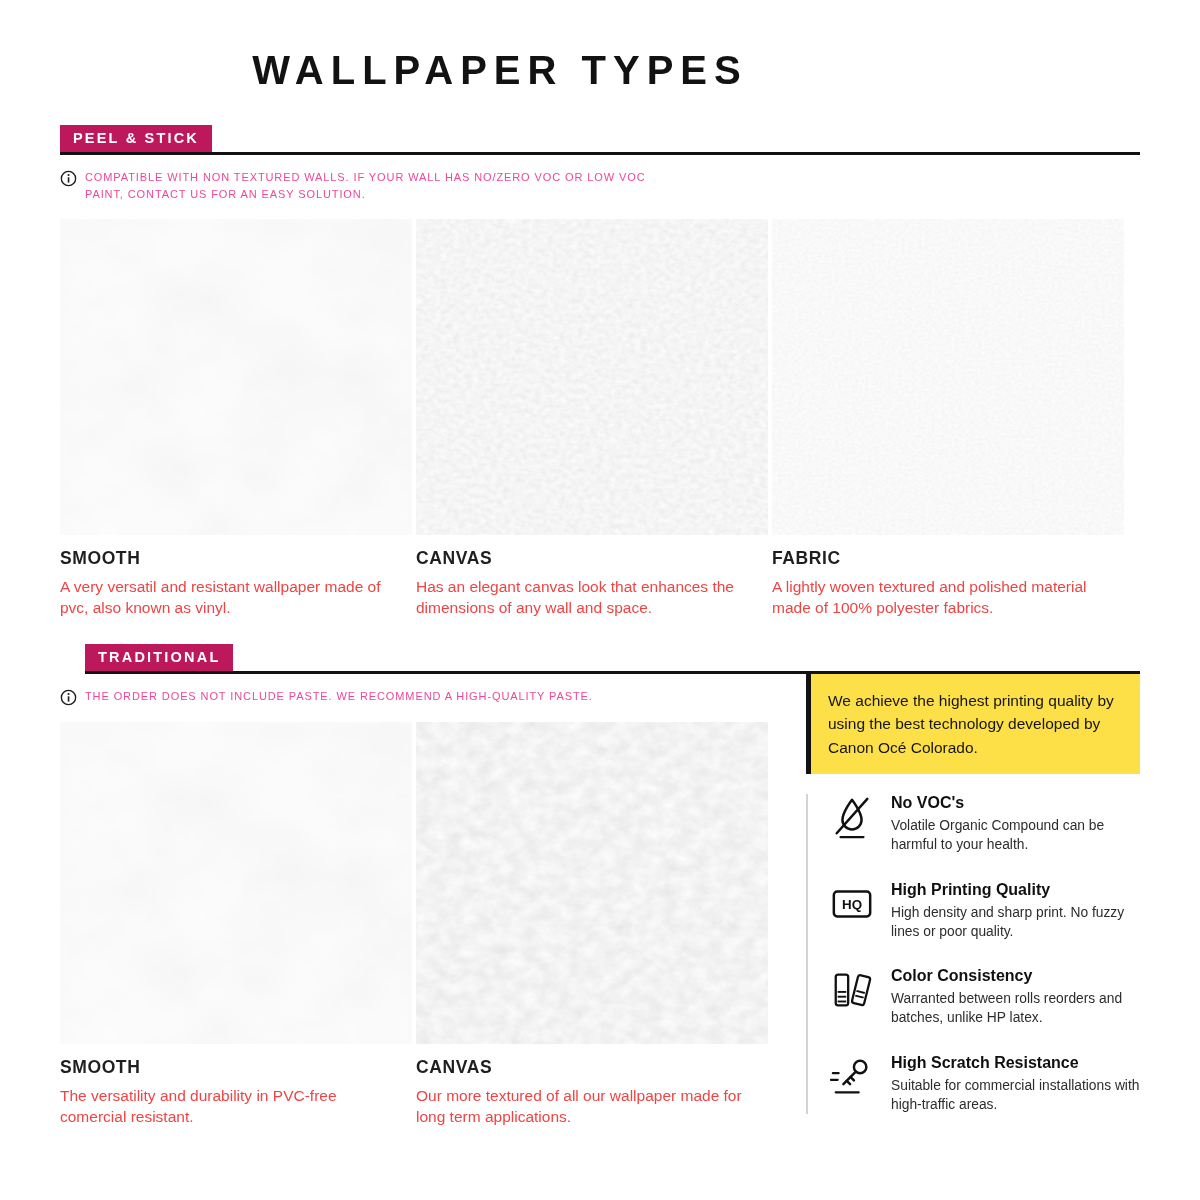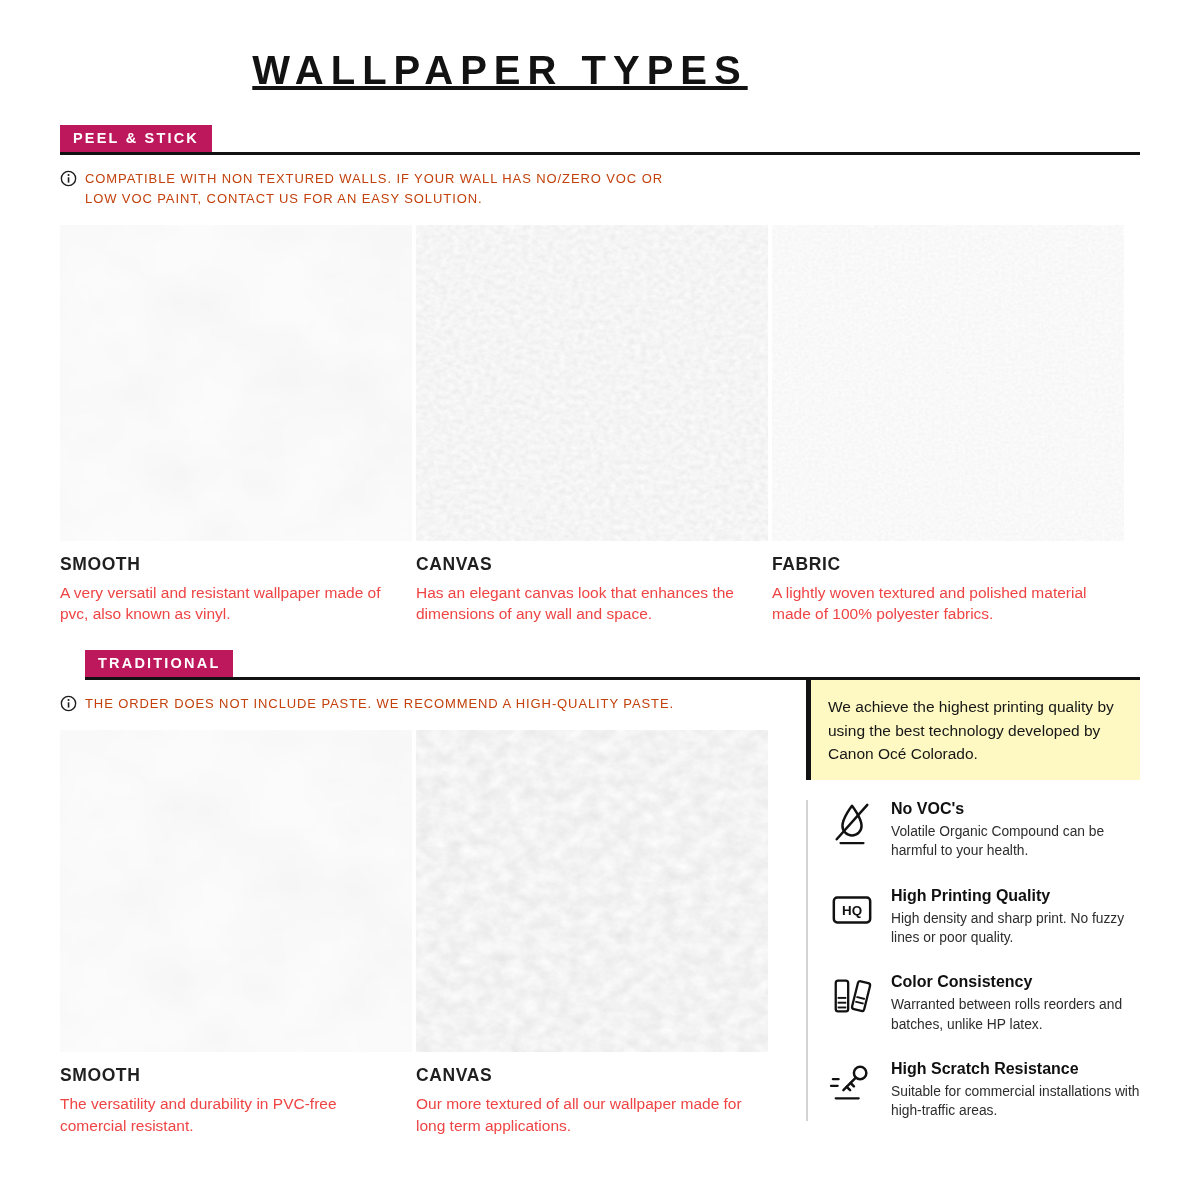--- a/index.html
+++ b/index.html
@@ -7,36 +7,36 @@
   .page {
     position:relative; width:1200px; height:1200px; margin:0 auto;
     background:#ffffff; overflow:hidden;
     font-family:"Liberation Sans", sans-serif; color:#1a1a1a;
   }
   .content { padding:0 60px; }
 
   
   .title-wrap { margin-top:48px; width:880px; text-align:center; }
   .page-title {
-    font-size:40px; font-weight:600; letter-spacing:7px; color:#121212;text-decoration:underline;
+    font-size:40px; font-weight:600; letter-spacing:7px; color:#121212;
   }
 
   
   .sec-head { margin-top:32px; border-bottom:3px solid #121212; line-height:0; }
   .badge {
     display:inline-block; background:#be185d; color:#ffffff;
     font-size:14.5px; font-weight:bold; letter-spacing:2.2px;
     padding:6px 13px 5px 13px; line-height:1.1; vertical-align:bottom;
   }
 
   
   .note { display:flex; gap:8px; margin-top:14px; align-items:flex-start; }
   .note .i-ic { flex:0 0 17px; margin-top:1px; }
   .note-text {
-    font-size:13px; letter-spacing:0.9px; line-height:1.55; color:#c2410c;
+    font-size:11px; letter-spacing:0.9px; line-height:1.55; color:#ec4899;
     max-width:590px;
   }
 
   
   .cards { display:flex; gap:4px; margin-top:16px; }
   .card { width:352px; }
   .swatch { display:block; width:100%; border:0; }
   .swatch.h1 { height:316px; }
   .swatch.h2 { height:322px; }
   .card-label {
@@ -48,21 +48,21 @@
     max-width:345px;
   }
 
   
   .split { display:flex; }
   .split-left { width:716px; }
   .split-right { width:334px; margin-left:30px; }
 
   
   .quote-box {
-    background:#fef9c3; border-left:5px solid #121212;
+    background:#fde047; border-left:5px solid #121212;
     padding:15px 16px 15px 17px;
     font-size:15.5px; line-height:1.5; color:#161616;
   }
 
   
   .features { margin-top:20px; border-left:2px solid #d4d4d4; padding-left:22px; }
   .feature { display:flex; gap:17px; margin-bottom:26px; }
   .f-icon { flex:0 0 44px; height:46px; }
   .f-title { font-size:16px; font-weight:bold; color:#101010; }
   .f-desc { margin-top:4px; font-size:13.8px; line-height:1.4; color:#2d2d2d; max-width:250px; }

